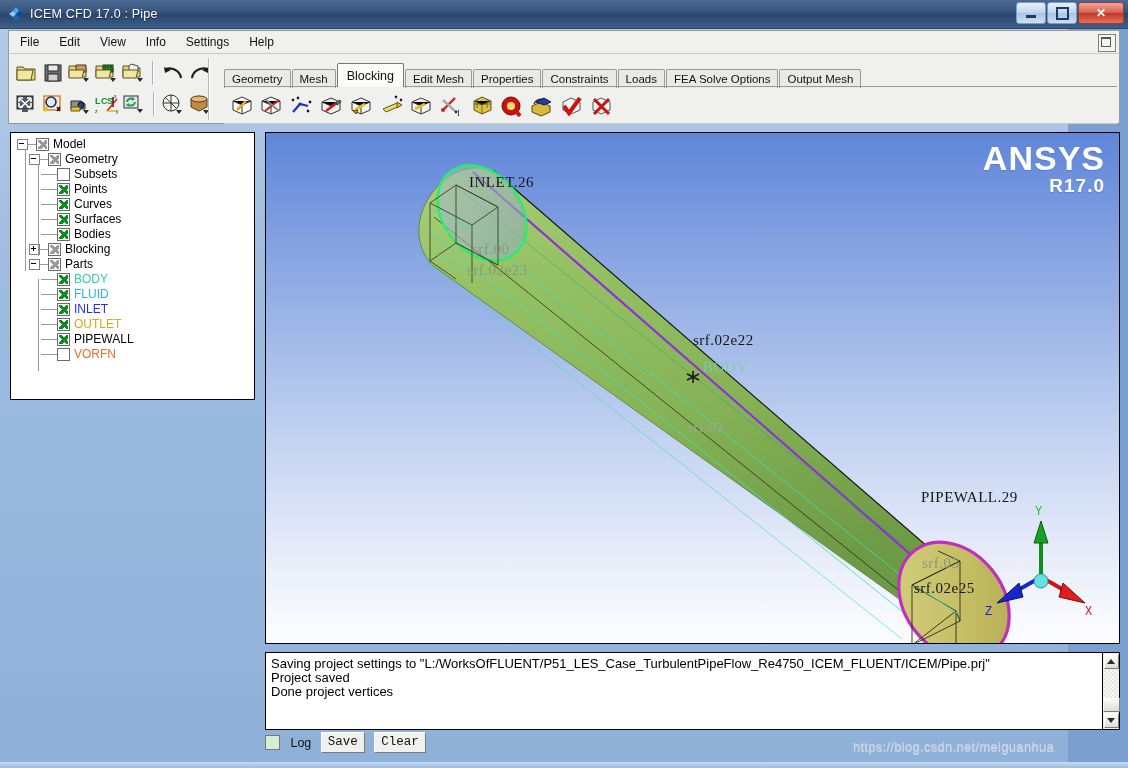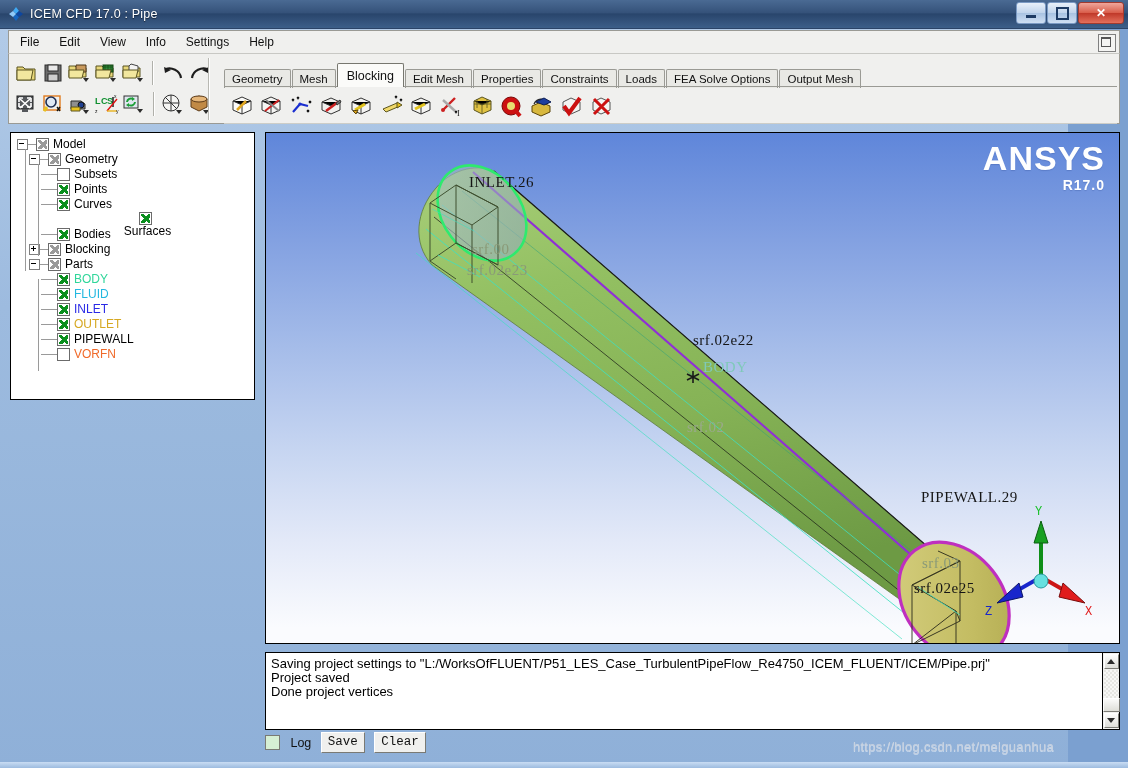--- a/index.html
+++ b/index.html
@@ -154,21 +154,21 @@
     border:1px solid #000;box-sizing:border-box;overflow:hidden;
     background:linear-gradient(180deg,#5f86da 0%, #7e9de0 18%, #a5bce9 42%, #c6d5f1 62%, #e3e9f8 80%, #fafbfe 97%);
   }
   .ansys-logo{
     position:absolute;right:14px;top:8px;text-align:right;
     color:#ffffff;font-weight:bold;letter-spacing:1px;
     text-shadow:0 1px 1px rgba(60,90,160,.35);
     pointer-events:none;
   }
   .ansys-logo .a1{font-size:34px;line-height:34px;}
-  .ansys-logo .a2{font-size:14px;line-height:21px;}
+  .ansys-logo .a2{font-size:19px;line-height:21px;}
   .vp-label{
     position:absolute;font-family:Liberation Serif, serif;font-size:15px;
     white-space:nowrap;letter-spacing:.5px;
   }
   .lbl-dark{color:#151515;}
   .lbl-faint{color:#8a9a78;}
   .lbl-faint2{color:#9aa98c;}
   .lbl-cyanfaint{color:#7fc9b8;}
 
   .triad{position:absolute;left:975px;top:0;}
@@ -532,21 +532,21 @@
         <span class="cbox checked"></span>
         <span class="tlabel">Points</span>
       </div>
 
       <div class="tnode" style="padding-left:26px;">
         <span style="width:16px;height:1px;background:#9a9a9a;display:inline-block;"></span>
         <span class="cbox checked"></span>
         <span class="tlabel">Curves</span>
       </div>
 
-      <div class="tnode" style="padding-left:26px;flex-direction:column;">
+      <div class="tnode" style="padding-left:26px;">
         <span style="width:16px;height:1px;background:#9a9a9a;display:inline-block;"></span>
         <span class="cbox checked"></span>
         <span class="tlabel">Surfaces</span>
       </div>
 
       <div class="tnode" style="padding-left:26px;">
         <span style="width:16px;height:1px;background:#9a9a9a;display:inline-block;"></span>
         <span class="cbox checked"></span>
         <span class="tlabel">Bodies</span>
       </div>

